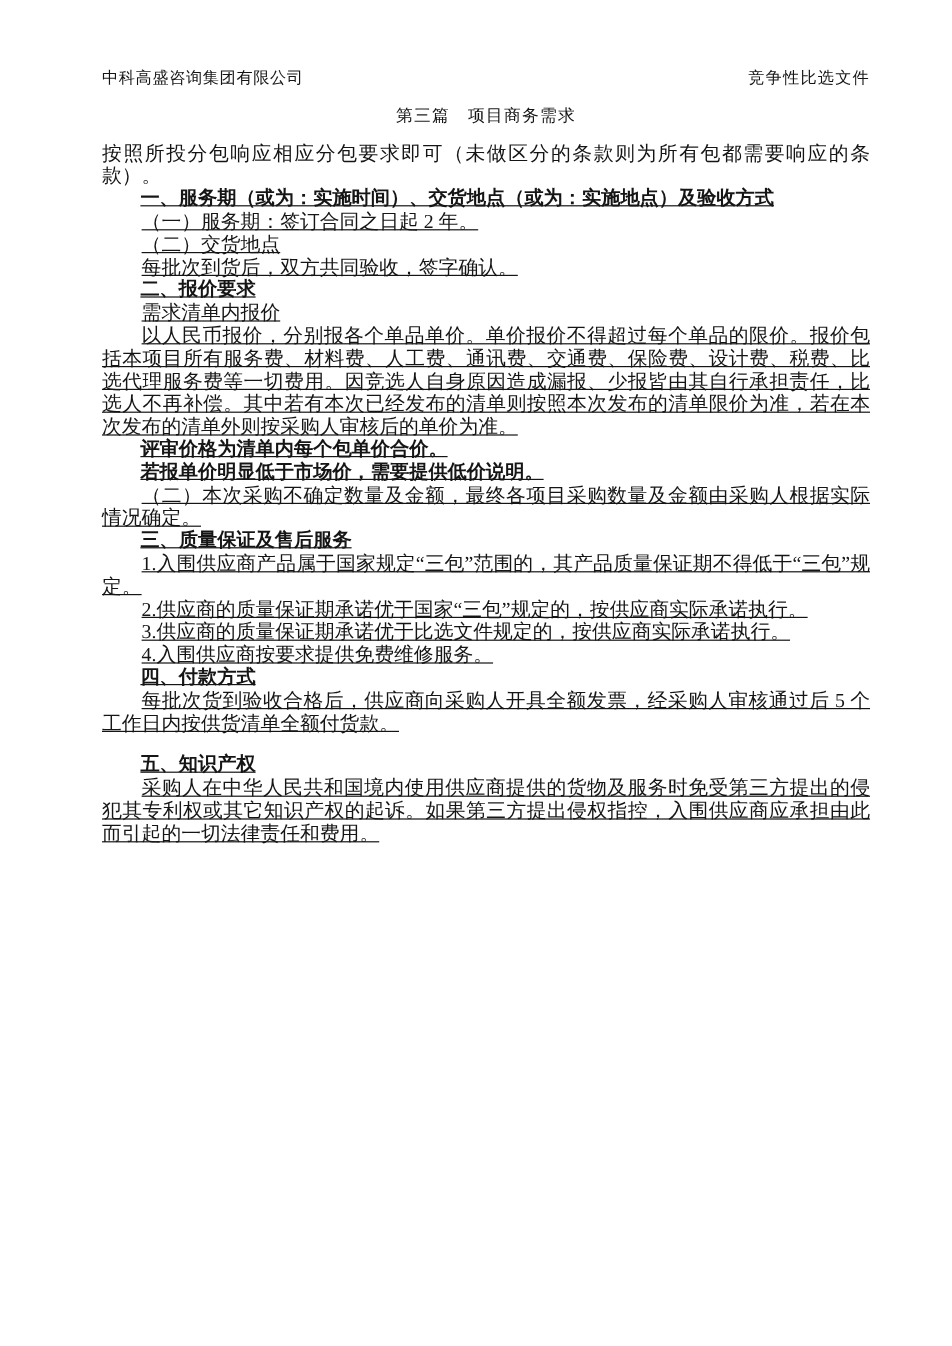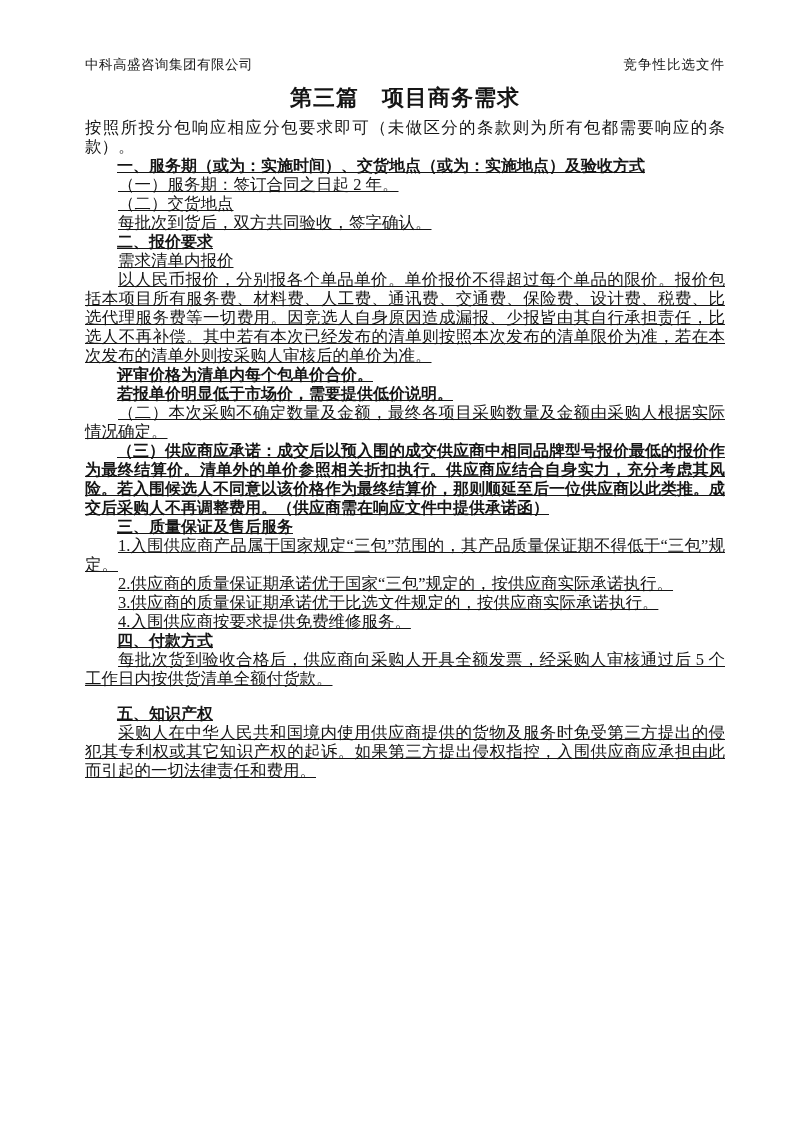--- a/index.html
+++ b/index.html
@@ -21,22 +21,22 @@
   .header {
     display: flex;
     justify-content: space-between;
     align-items: baseline;
     font-size: 13.5px;
     line-height: 18px;
   }
   .header .hdr-left { letter-spacing: 0.5px; }
   .header .hdr-right { letter-spacing: 1px; }
   .title {
-    font-size: 22px;
-    font-weight: bold;
+    font-size: 14px;
+    font-weight: normal;
     text-align: center;
     line-height: 28px;
     margin: 10px 0 6px 0;
     letter-spacing: 1px;
   }
   .content { width: 100%; }
   .para {
     margin: 0;
     font-size: 16.5px;
     line-height: 19px;
@@ -79,21 +79,20 @@
       <p class="para heading indent">一、服务期（或为：实施时间）、交货地点（或为：实施地点）及验收方式</p>
       <p class="para body indent">（一）服务期：签订合同之日起 2 年。</p>
       <p class="para body indent">（二）交货地点</p>
       <p class="para body indent">每批次到货后，双方共同验收，签字确认。</p>
       <p class="para heading indent">二、报价要求</p>
       <p class="para body indent">需求清单内报价</p>
       <p class="para body indent">以人民币报价，分别报各个单品单价。单价报价不得超过每个单品的限价。报价包括本项目所有服务费、材料费、人工费、通讯费、交通费、保险费、设计费、税费、比选代理服务费等一切费用。因竞选人自身原因造成漏报、少报皆由其自行承担责任，比选人不再补偿。其中若有本次已经发布的清单则按照本次发布的清单限价为准，若在本次发布的清单外则按采购人审核后的单价为准。</p>
       <p class="para bold indent">评审价格为清单内每个包单价合价。</p>
       <p class="para bold indent">若报单价明显低于市场价，需要提供低价说明。</p>
       <p class="para body indent">（二）本次采购不确定数量及金额，最终各项目采购数量及金额由采购人根据实际情况确定。</p>
-      <p class="para bold indent">（三）供应商应承诺：成交后以预入围的成交供应商中相同品牌型号报价最低的报价作为最终结算价。清单外的单价参照相关折扣执行。供应商应结合自身实力，充分考虑其风险。若入围候选人不同意以该价格作为最终结算价，那则顺延至后一位供应商以此类推。成交后采购人不再调整费用。（供应商需在响应文件中提供承诺函）</p>
       <p class="para heading indent">三、质量保证及售后服务</p>
       <p class="para body indent">1.入围供应商产品属于国家规定“三包”范围的，其产品质量保证期不得低于“三包”规定。</p>
       <p class="para body indent">2.供应商的质量保证期承诺优于国家“三包”规定的，按供应商实际承诺执行。</p>
       <p class="para body indent">3.供应商的质量保证期承诺优于比选文件规定的，按供应商实际承诺执行。</p>
       <p class="para body indent">4.入围供应商按要求提供免费维修服务。</p>
       <p class="para heading indent">四、付款方式</p>
       <p class="para body indent">每批次货到验收合格后，供应商向采购人开具全额发票，经采购人审核通过后 5 个工作日内按供货清单全额付货款。</p>
       <p class="para heading indent space-before">五、知识产权</p>
       <p class="para body indent">采购人在中华人民共和国境内使用供应商提供的货物及服务时免受第三方提出的侵犯其专利权或其它知识产权的起诉。如果第三方提出侵权指控，入围供应商应承担由此而引起的一切法律责任和费用。</p>
     </div>

